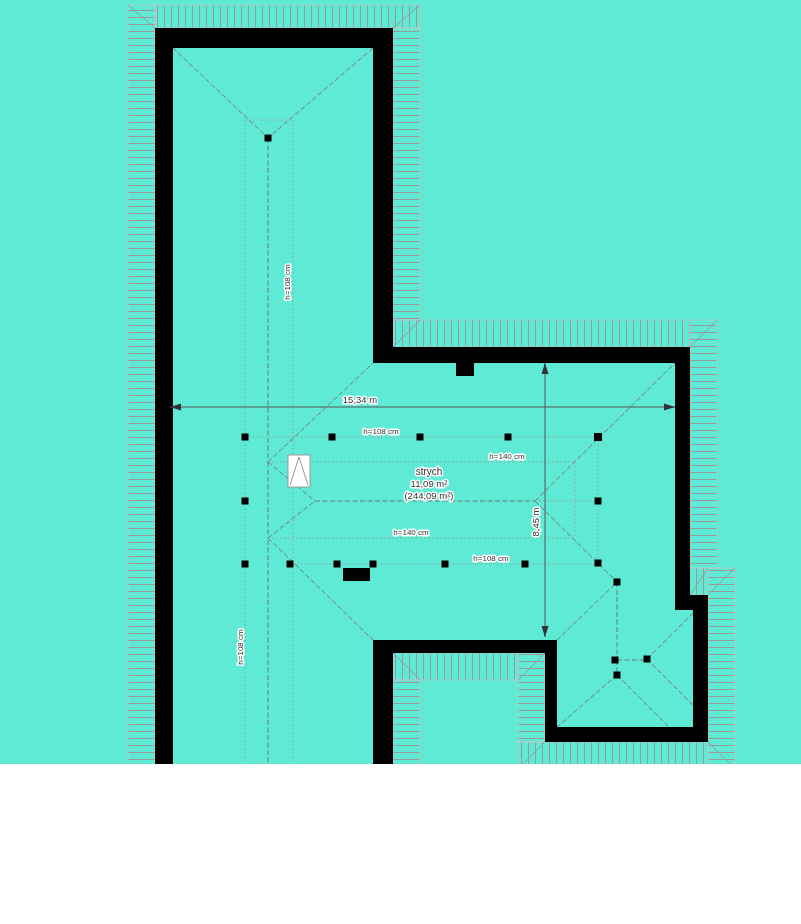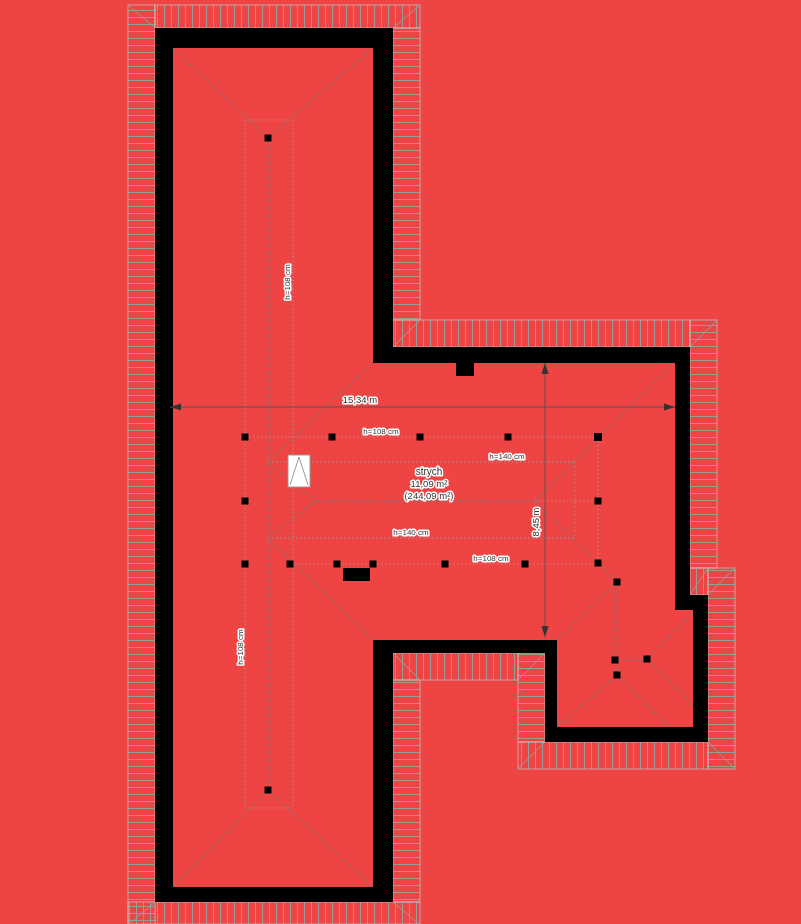--- a/index.html
+++ b/index.html
@@ -1,16 +1,16 @@
 <!DOCTYPE html>
 <html><head>
 <meta charset="utf-8">
 <style>
   html,body{margin:0;padding:0;background:#ffffff;}
-  .page{position:relative;width:801px;height:924px;background:#ef4444;overflow:hidden;
+  .page{position:relative;width:801px;height:764px;background:#5eead4;overflow:hidden;
         font-family:"Liberation Sans", sans-serif;}
   svg{display:block;}
   svg text{font-family:"Liberation Sans", sans-serif;fill:#333;
            paint-order:stroke;stroke:#ffffff;stroke-width:3px;stroke-linejoin:round;}
   .room-name{font-size:10px;}
   .room-area{font-size:9.5px;}
   .dim-label{font-size:9.5px;}
   .h-label{font-size:8px;}
 </style>
 </head>

